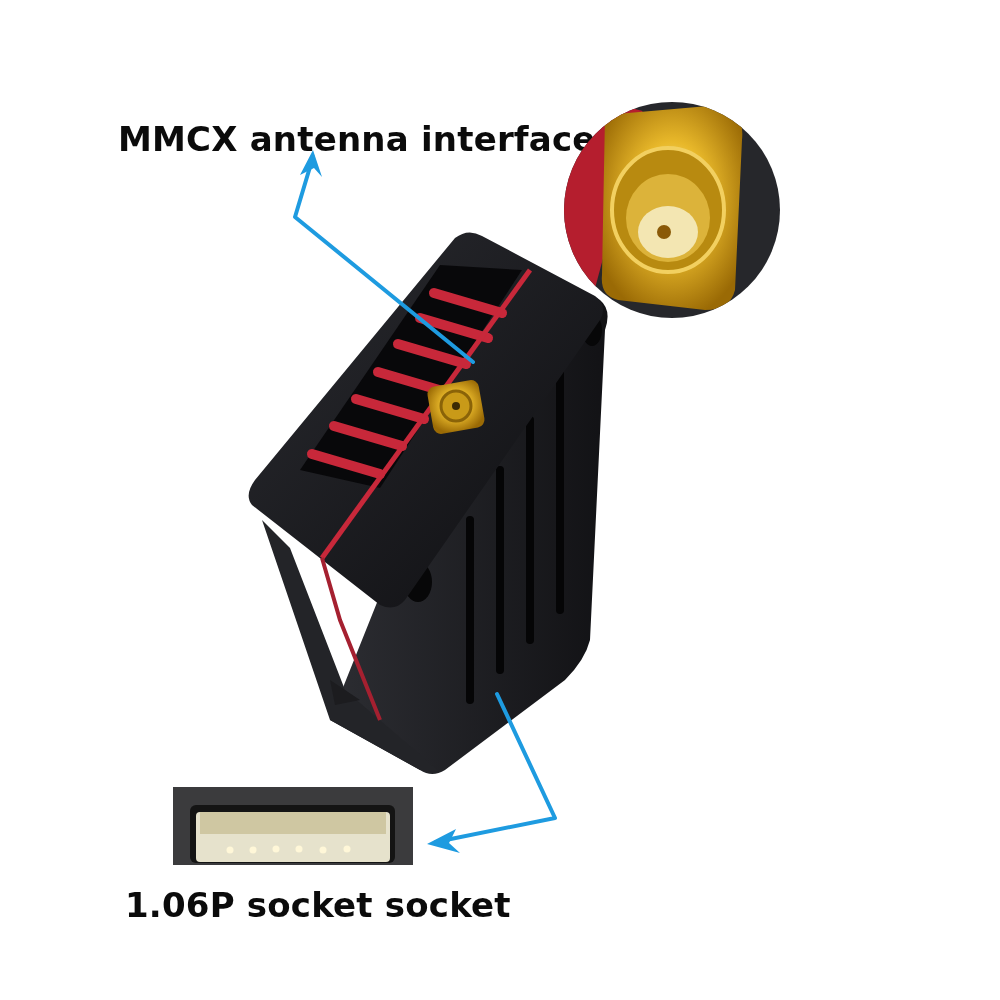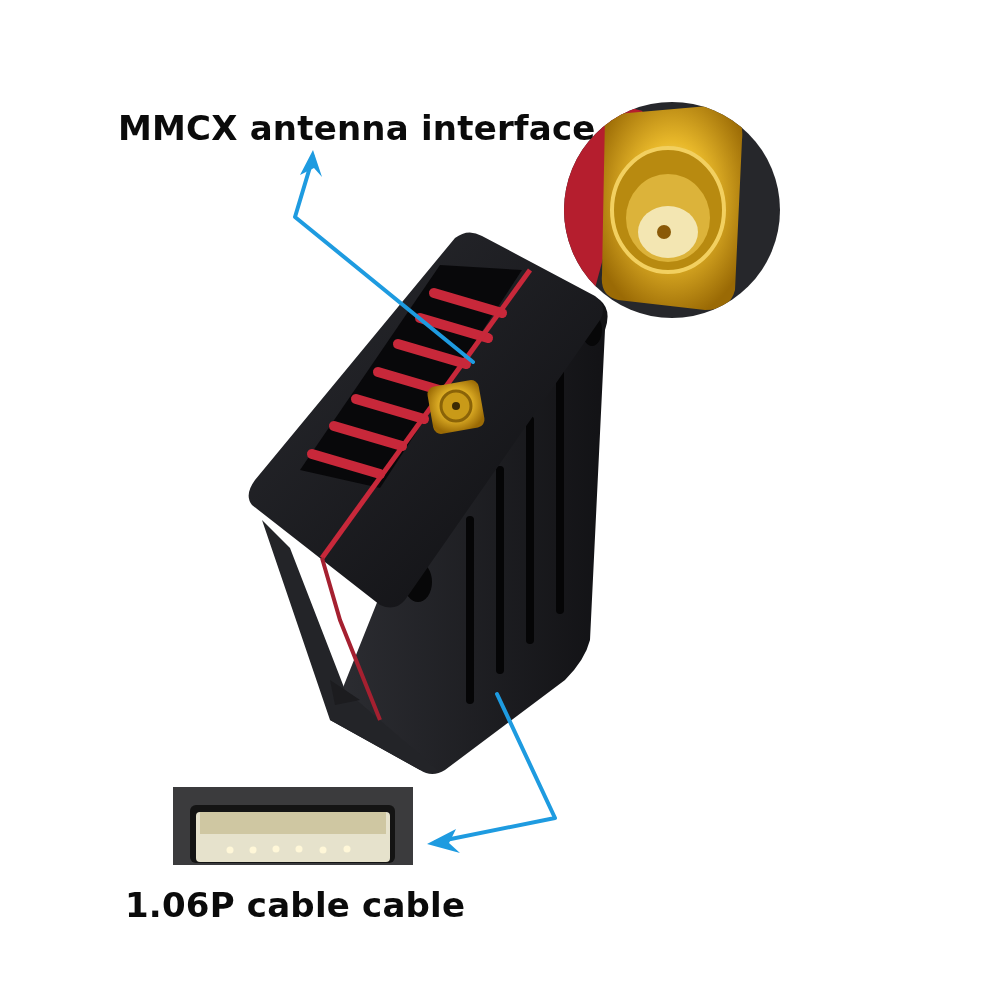--- a/index.html
+++ b/index.html
@@ -1,27 +1,27 @@
 <!DOCTYPE html>
 <html><head>
   <meta charset="utf-8">
   <style>
     html, body { margin: 0; padding: 0; background: #ffffff; }
     body { width: 1000px; height: 1000px; position: relative; overflow: hidden;
            font-family: "DejaVu Sans", sans-serif; }
     .label { position: absolute; color: #0b0b0b; font-weight: bold; font-size: 34px; letter-spacing: 0.2px; white-space: nowrap; }
-    #label-mmcx { left: 118px; top: 108px; }
+    #label-mmcx { left: 118px; top: 119px; }
     #label-socket { left: 125px; top: 885px; }
     svg.stage { position: absolute; left: 0; top: 0; }
   </style>
 </head>
 <body>
 
 <div id="label-mmcx" class="label">MMCX antenna interface</div>
-<div id="label-socket" class="label">1.06P cable cable</div>
+<div id="label-socket" class="label">1.06P socket socket</div>
 
 <svg class="stage" width="1000" height="1000" viewBox="0 0 1000 1000">
   <defs>
     <radialGradient id="goldG" cx="50%" cy="45%" r="60%">
       <stop offset="0%" stop-color="#fff2a8"></stop>
       <stop offset="45%" stop-color="#e8b82a"></stop>
       <stop offset="100%" stop-color="#9a6a05"></stop>
     </radialGradient>
     <linearGradient id="bodyG" x1="0" y1="0" x2="1" y2="1">
       <stop offset="0%" stop-color="#2a2b30"></stop>

